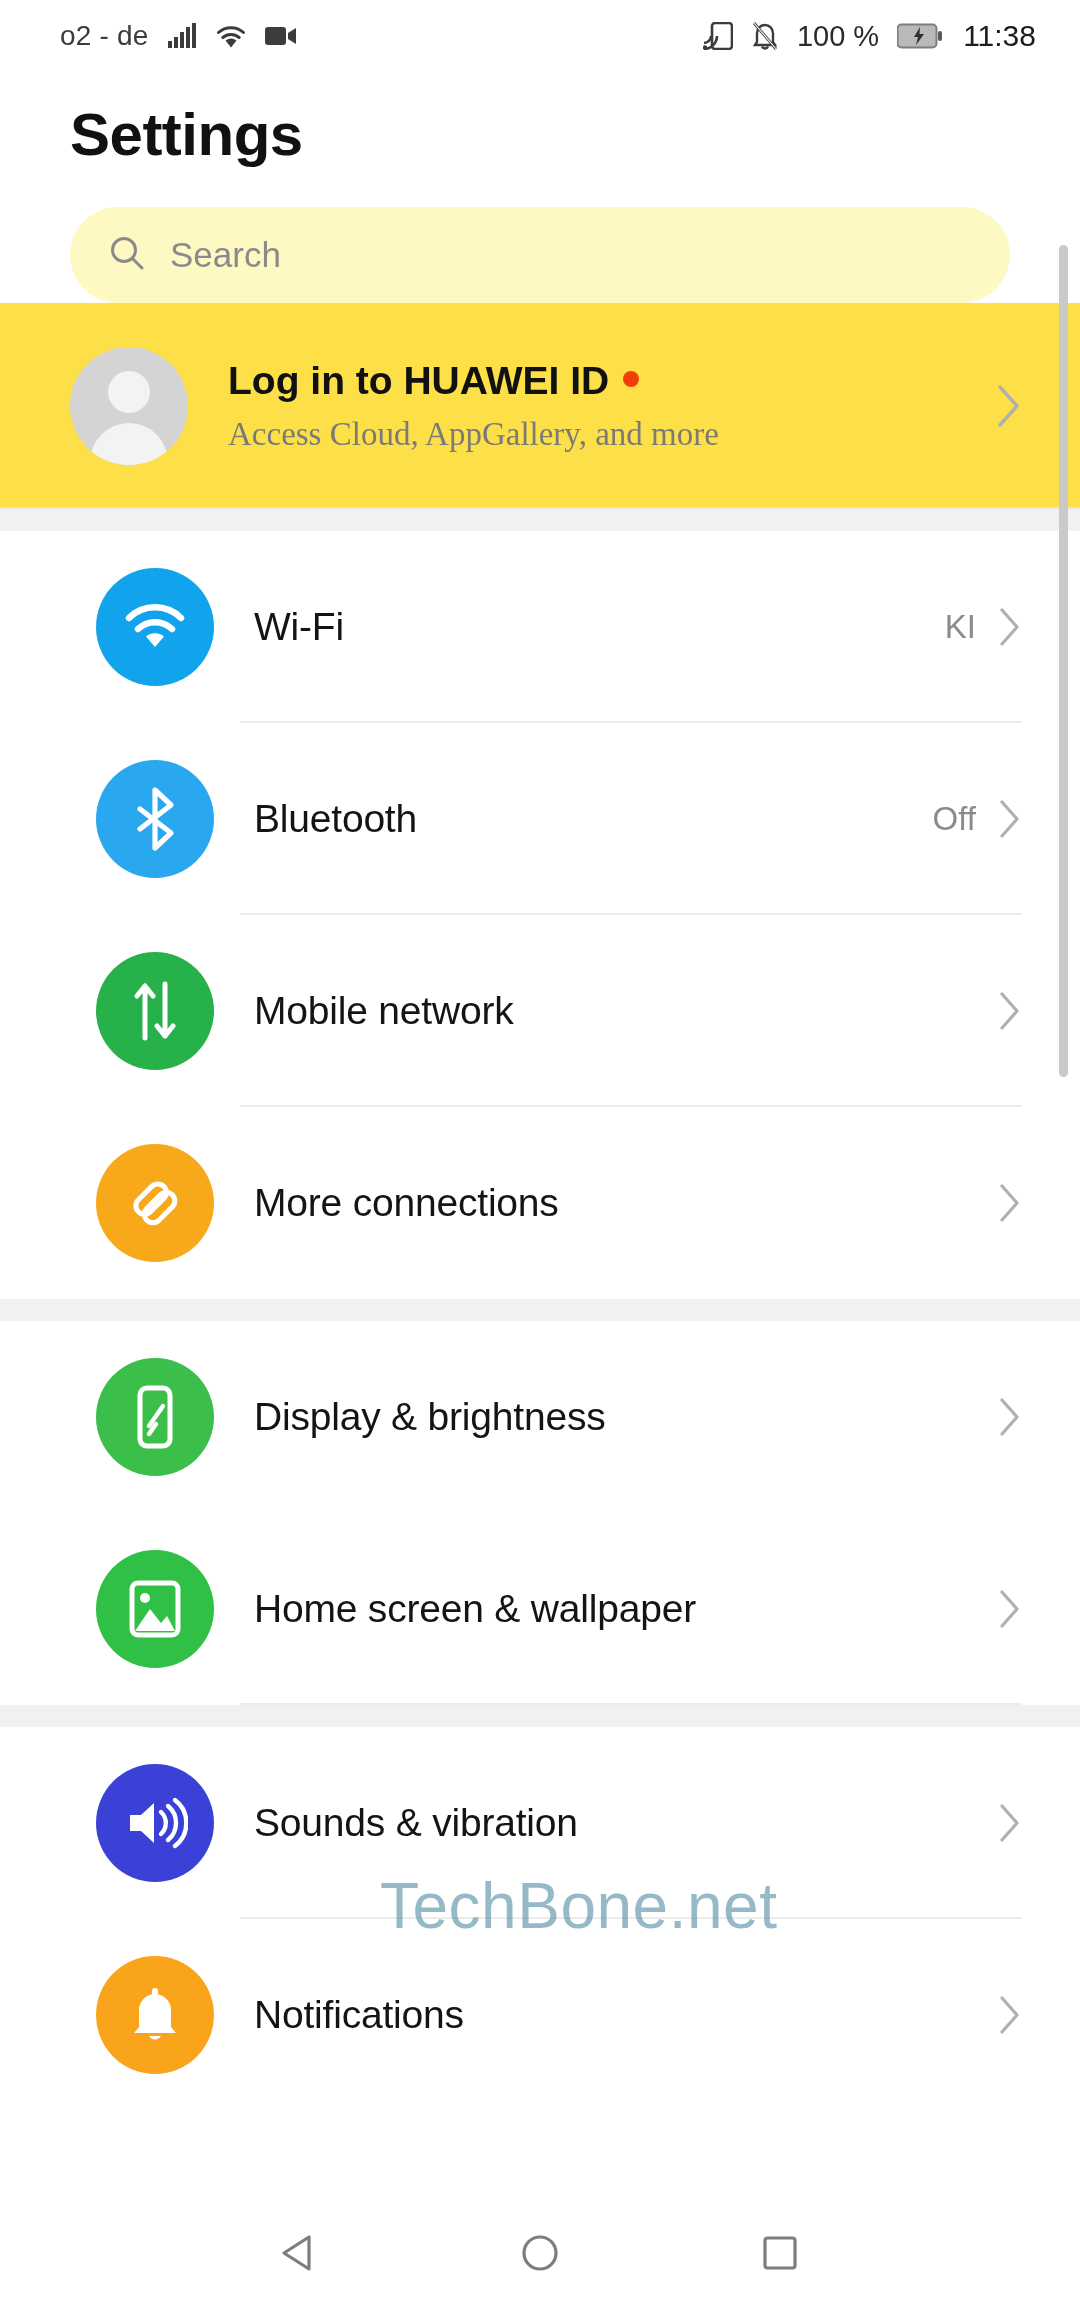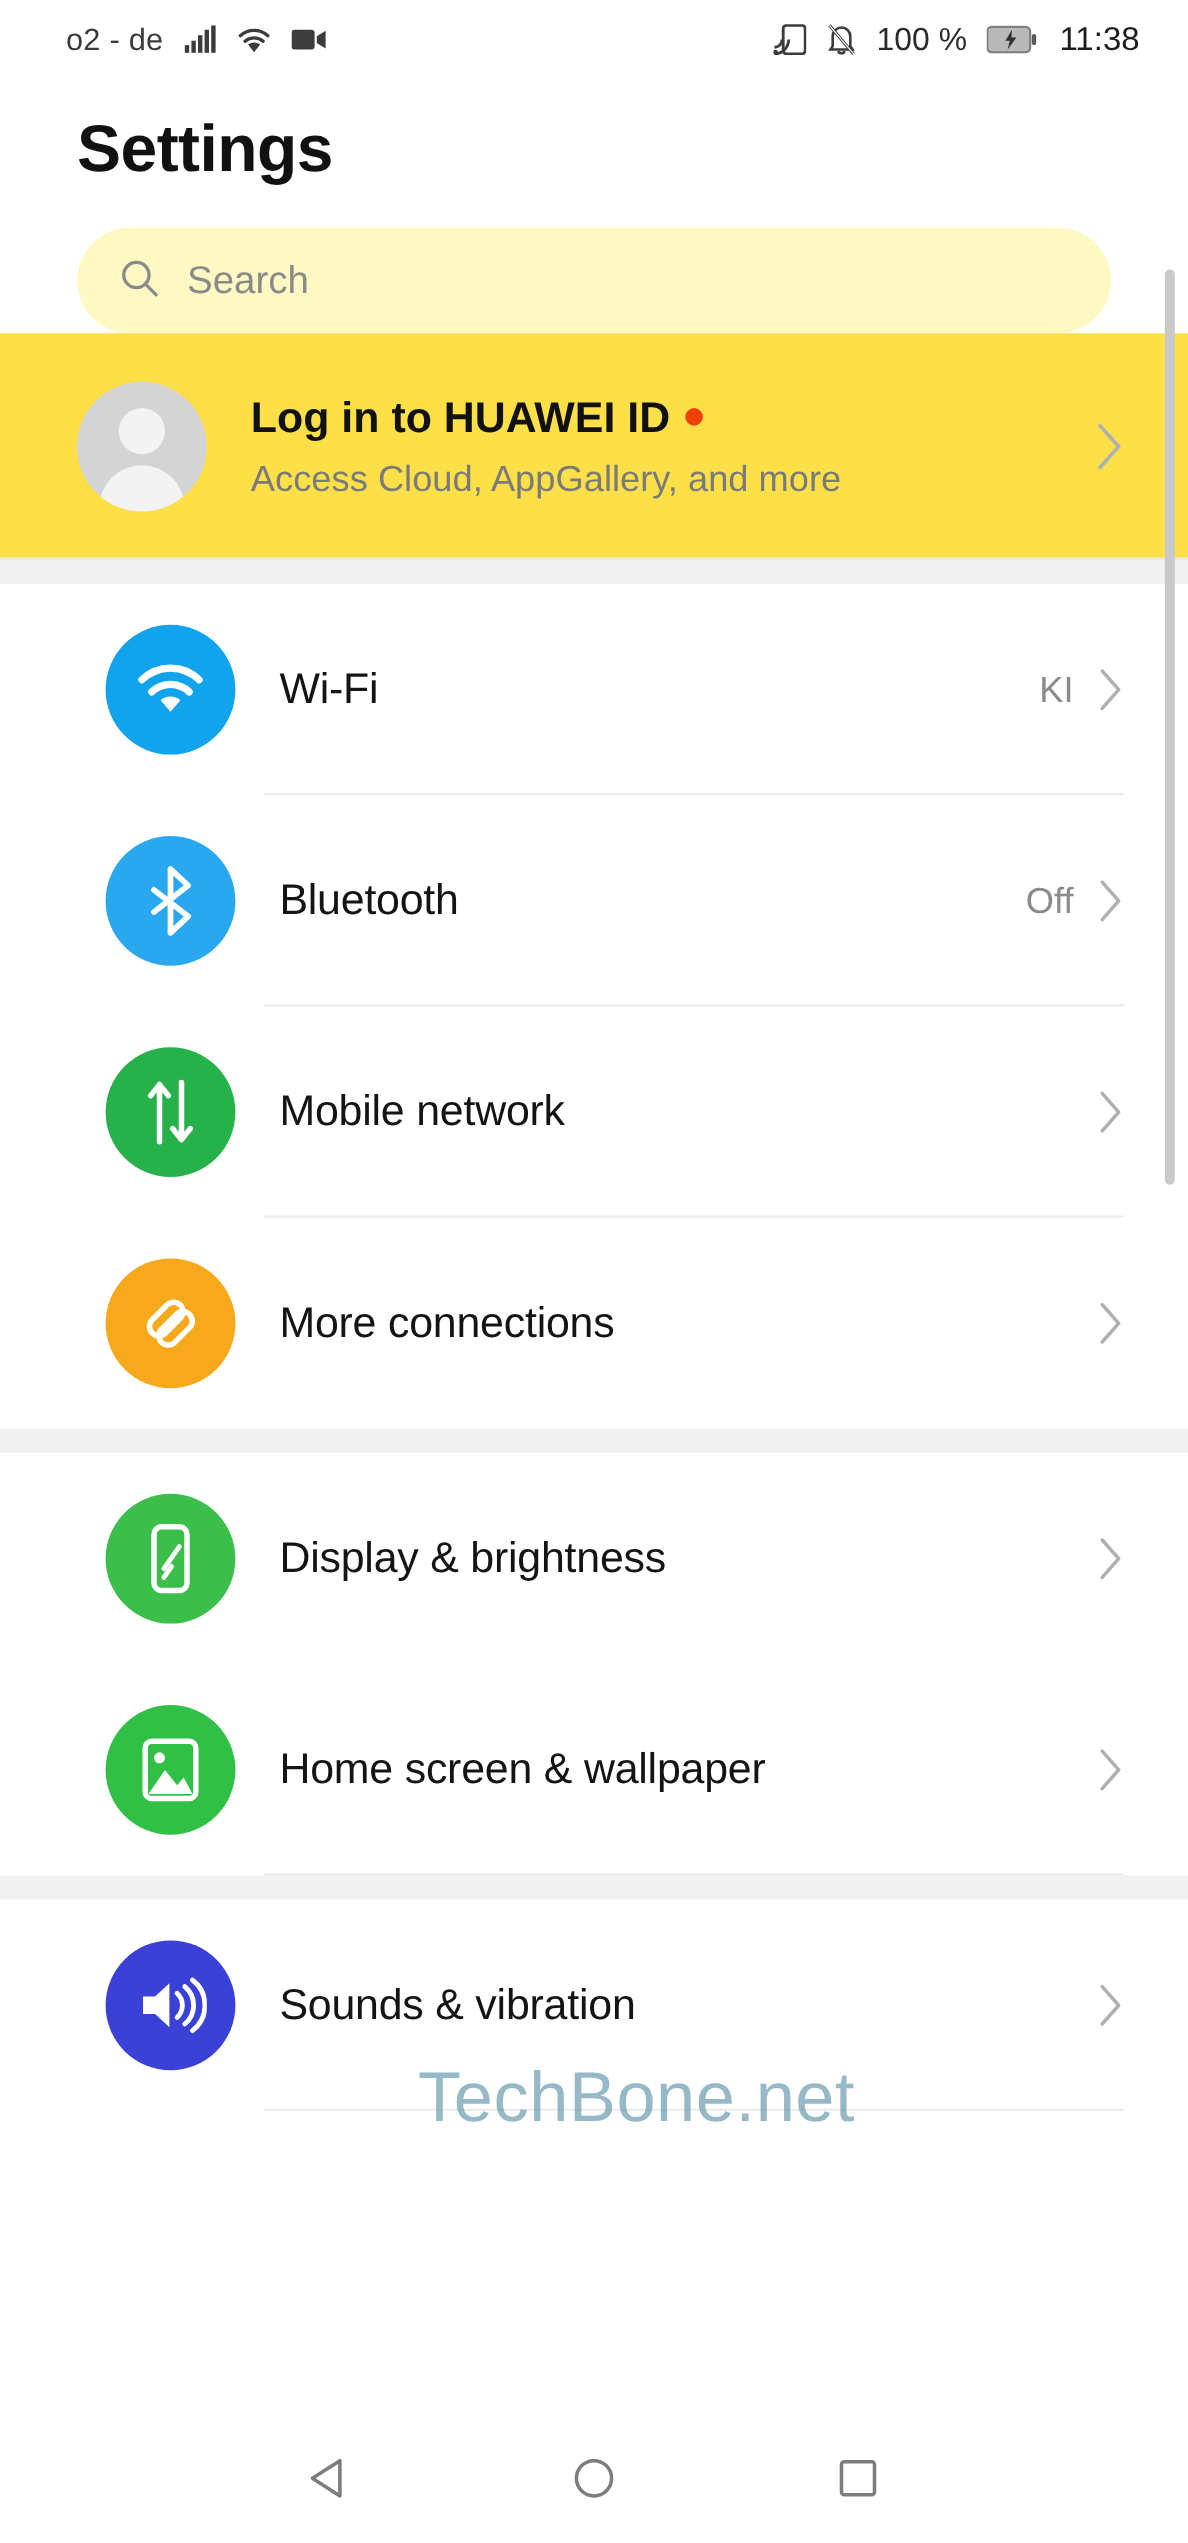--- a/index.html
+++ b/index.html
@@ -127,20 +127,21 @@
     border-radius: 50%;
     background: #f0400a;
     vertical-align: middle;
     margin-left: 9px;
     margin-bottom: 4px;
   }
   .account-sub {
     font-size: 33px;
     color: #7a7a7a;
     margin-top: 13px;
+    font-family: Liberation Serif, serif;
   }
 
   
   .gap {
     height: 22px;
     background: #f1f1f1;
   }
   .gap-top-line {
     height: 2px;
     background: #e6e6e6;
@@ -456,20 +457,36 @@
       <div class="row-label">Sounds &amp; vibration</div>
       <div class="row-value"></div>
       <span class="chev">
         <svg width="24" height="42" viewBox="0 0 24 42">
           <polyline points="4,4 19,21 4,38" fill="none" stroke="#b0b0b0" stroke-width="3.2" stroke-linecap="round" stroke-linejoin="round"></polyline>
         </svg>
       </span>
       <div class="divider"></div>
     </div>
 
+    <div class="row">
+      <div class="row-icon" style="background:#f9a41a">
+        <svg width="58" height="64" viewBox="0 0 58 64">
+          <path d="M13 44 L13 27 A16 16 0 0 1 45 27 L45 44 L50 50 L8 50 Z" fill="#ffffff"></path>
+          <path d="M23 53 A7 7 0 0 0 35 53 Z" fill="#ffffff"></path>
+          <rect x="26" y="5" width="6" height="8" rx="3" fill="#ffffff"></rect>
+        </svg>
+      </div>
+      <div class="row-label">Notifications</div>
+      <div class="row-value"></div>
+      <span class="chev">
+        <svg width="24" height="42" viewBox="0 0 24 42">
+          <polyline points="4,4 19,21 4,38" fill="none" stroke="#b0b0b0" stroke-width="3.2" stroke-linecap="round" stroke-linejoin="round"></polyline>
+        </svg>
+      </span>
+    </div>
   </div>
 
   <div class="scrollbar"></div>
 
   <div class="watermark">TechBone.net</div>
 
   <div class="navbar">
     <span class="nav-btn">
       <svg width="52" height="52" viewBox="0 0 52 52">
         <polygon points="35,10 35,42 10,26" fill="none" stroke="#7d7d7d" stroke-width="3.2" stroke-linejoin="round"></polygon>

